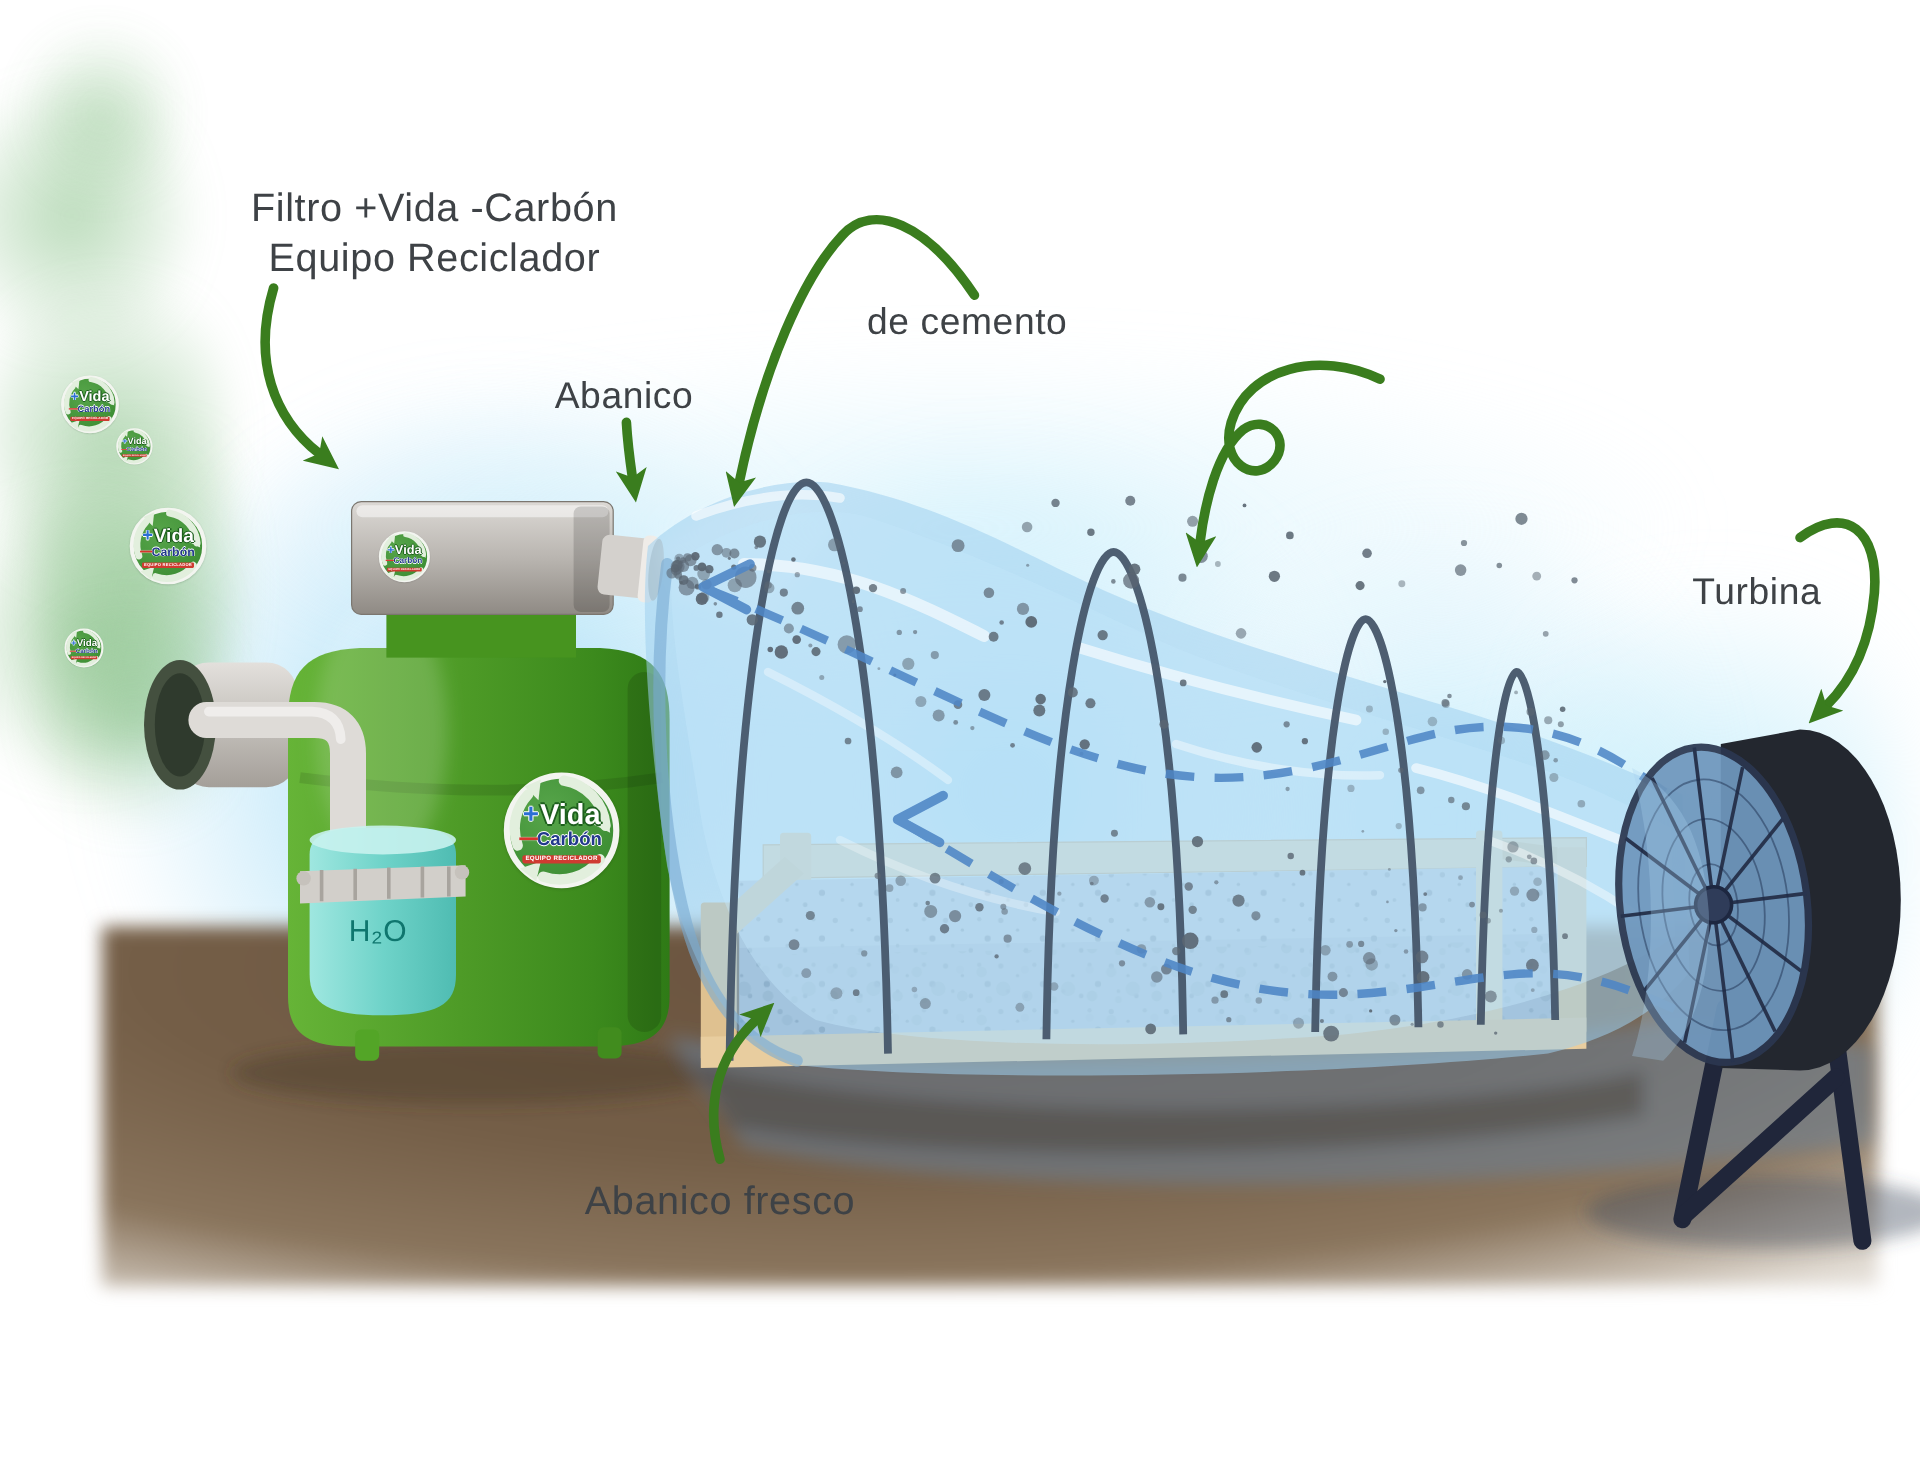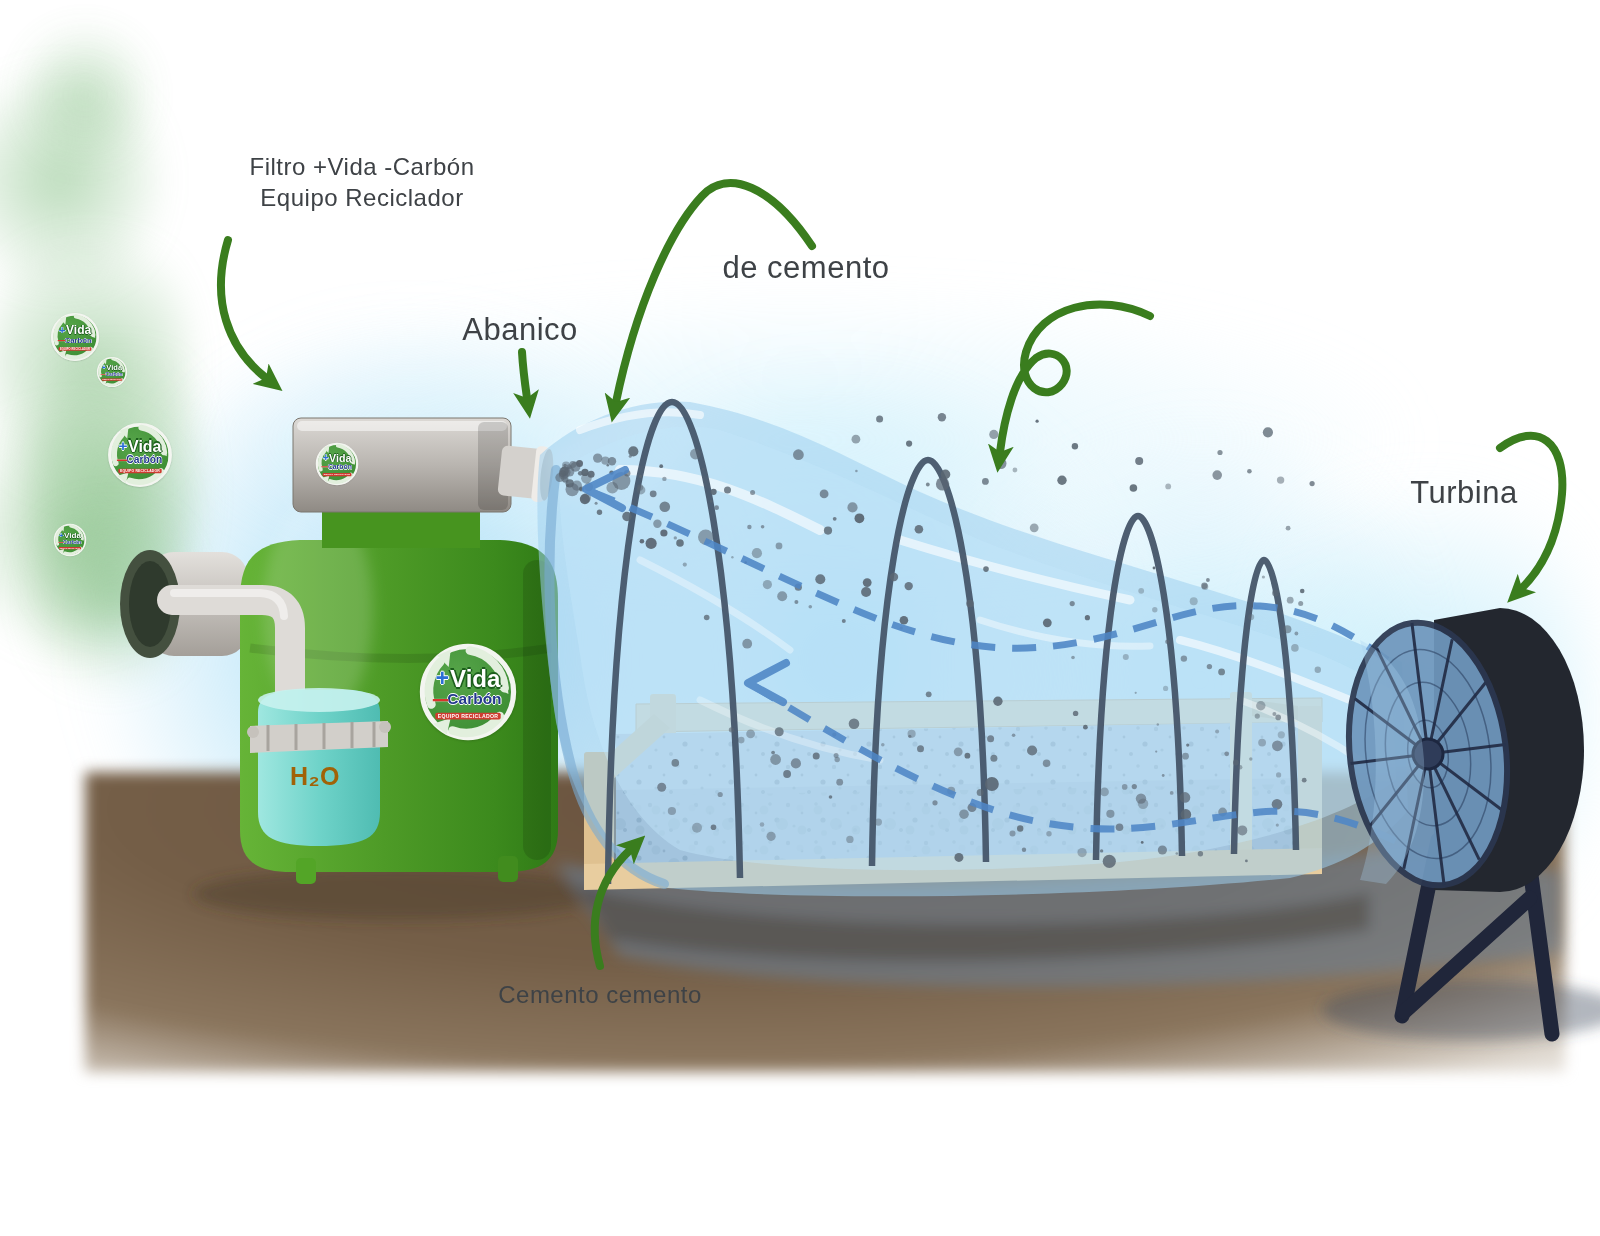--- a/index.html
+++ b/index.html
@@ -21,23 +21,23 @@
   .sm4{left:30px;top:300px;width:170px;height:380px;}
   .sm5{left:30px;top:480px;width:160px;height:230px;}
   .sm6{left:20px;top:10px;width:130px;height:170px;opacity:.8;}
   
   .ground{position:absolute;left:85px;top:772px;width:1480px;height:300px;filter:blur(7px);z-index:1;
     background:radial-gradient(100% 130% at 42% 12%, #6b543f 0%, #745e47 40%, #8a755d 65%, rgba(196,184,168,.5) 85%, rgba(255,255,255,0) 100%);}
   .art{position:absolute;left:0;top:0;z-index:2;}
   
   .lbl{position:absolute;transform:translateX(-50%);color:#3e4246;font-size:31px;line-height:1.28;
        text-align:center;white-space:nowrap;letter-spacing:.5px;z-index:4;}
-  .lbl.big{font-size:24px;}
-  .h2o{position:absolute;left:315px;top:762px;transform:translateX(-50%);color:#a16207;
-       font-size:25px;font-weight:700;z-index:3;letter-spacing:.5px;}
+  .lbl.big{font-size:33px;}
+  .h2o{position:absolute;left:315px;top:762px;transform:translateX(-50%);color:#0f766e;
+       font-size:25px;font-weight:400;z-index:3;letter-spacing:.5px;}
   
   .badge{position:absolute;width:100px;height:100px;margin:-56px 0 0 -56px;border:6px solid #f3f5f0;
          border-radius:50%;background:radial-gradient(circle at 38% 32%,#57a54a,#3e8f35 75%);
          box-shadow:0 1px 3px rgba(0,0,0,.18);transform:scale(var(--k));z-index:3;}
   .badge .arr{position:absolute;left:-6px;top:-6px;width:112px;height:112px;overflow:visible;}
   .badge-text{position:absolute;left:0;top:0;width:100px;height:100px;display:flex;flex-direction:column;
               align-items:center;justify-content:center;}
   .b-line1{display:flex;align-items:center;gap:1px;}
   .b-plus{color:#2b6fd4;font-weight:900;font-size:27px;
           text-shadow:-1px 0 #fff,1px 0 #fff,0 -1px #fff,0 1px #fff;}
@@ -597,16 +597,16 @@
 
   <div class="lbl big" style="left:362px;top:152px">
     <div>Filtro +Vida -Carbón</div>
     <div>Equipo Reciclador</div>
   </div>
   <div class="lbl" style="left:520px;top:310px">Abanico</div>
   <div class="lbl" style="left:806px;top:248px">
     <div>de cemento</div>
   </div>
   <div class="lbl" style="left:1464px;top:473px">Turbina</div>
-  <div class="lbl big" style="left:600px;top:980px">Cemento cemento</div>
+  <div class="lbl big" style="left:600px;top:980px">Abanico fresco</div>
   <div class="h2o">H₂O</div>
 
 </div>
 
 </body></html>

